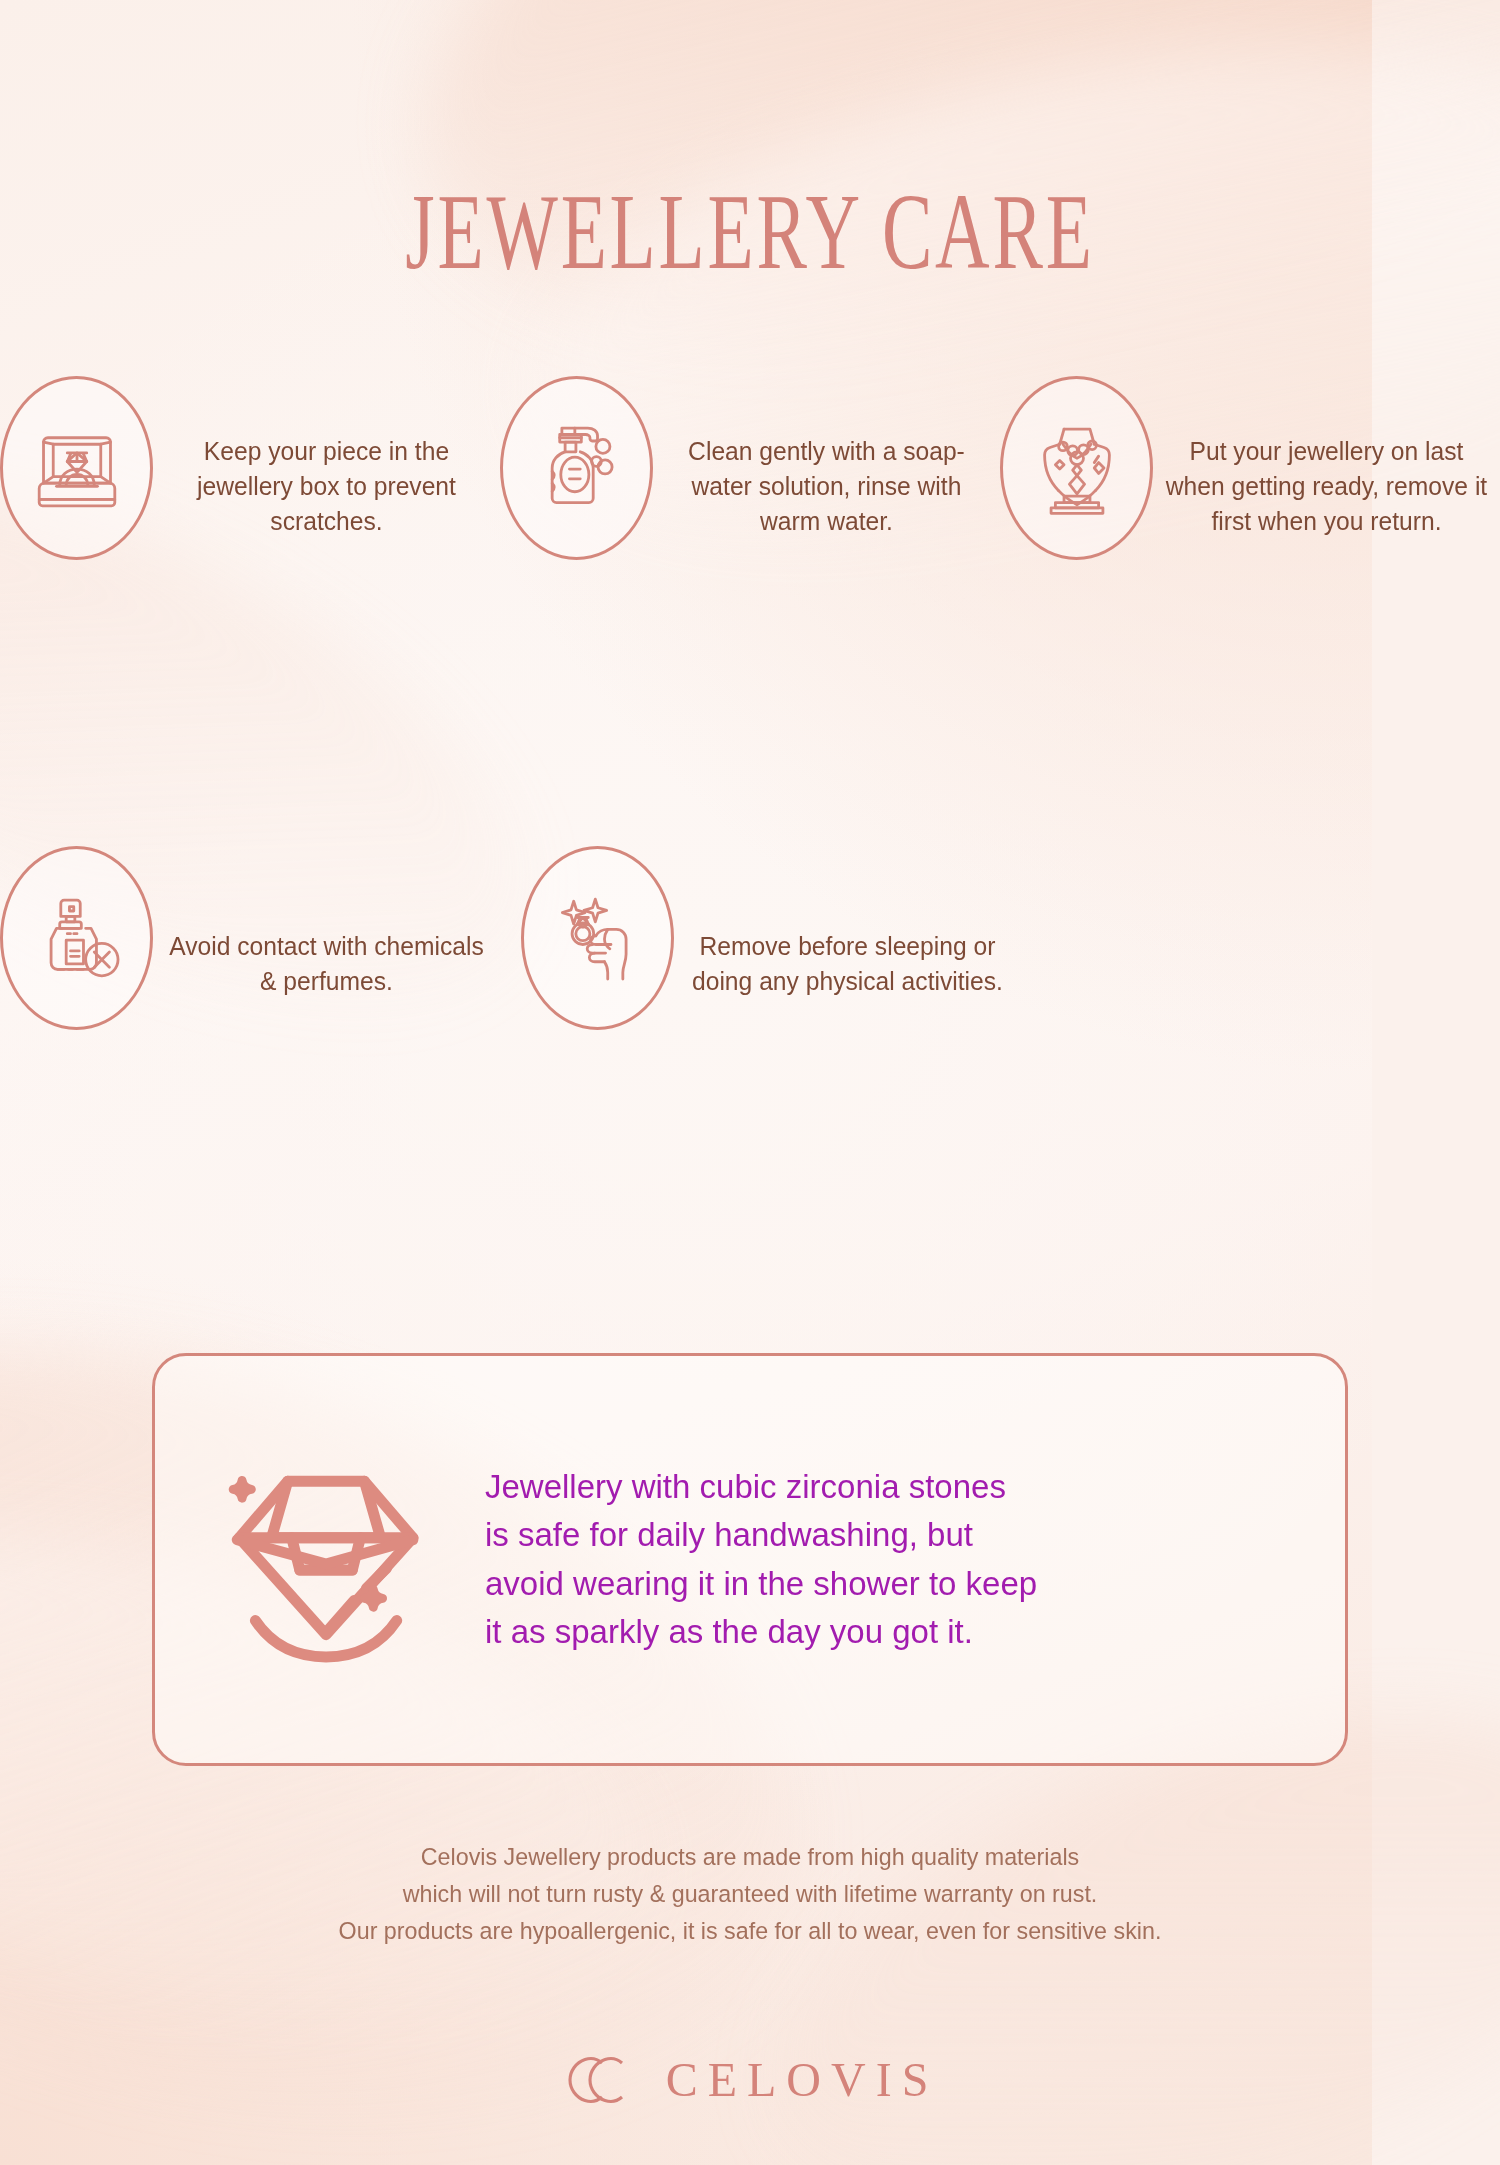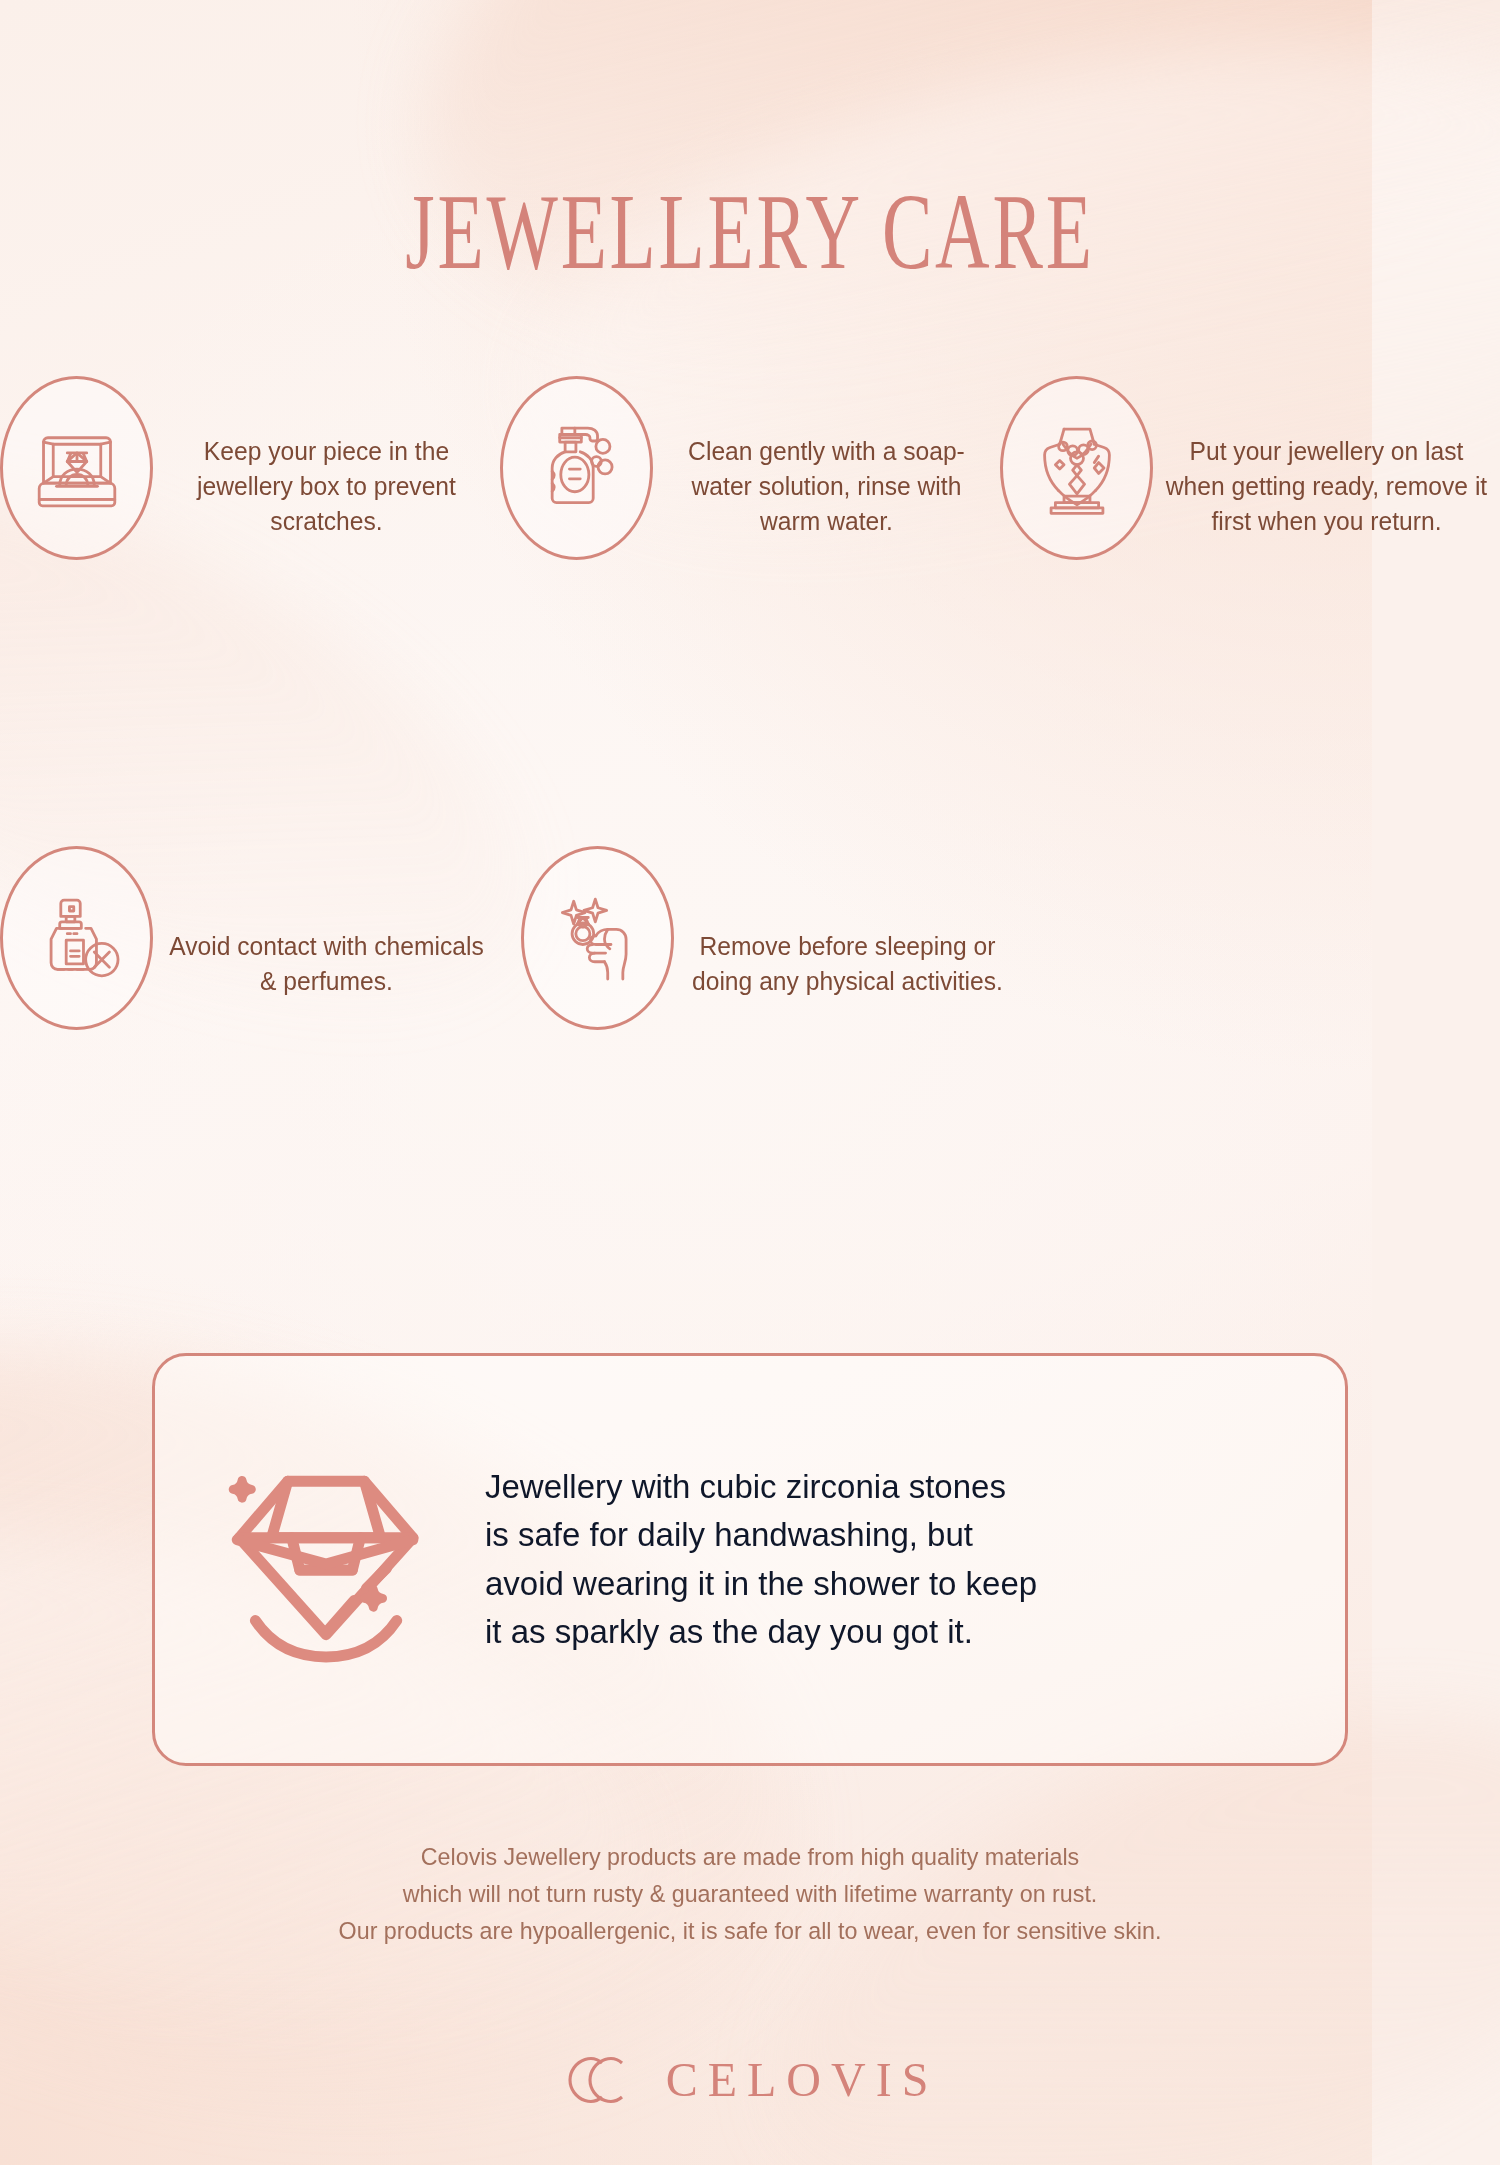--- a/index.html
+++ b/index.html
@@ -87,21 +87,21 @@
     border:3px solid #d4877c;
     border-radius:34px;
     background:rgba(255,253,252,.5);
     display:flex; align-items:center;
   }
   #callout-icon { width:330px; display:flex; justify-content:center; align-items:center; }
   #callout-icon svg { width:258px; height:210px; display:block; }
   #callout-text {
     font-size:33px;
     line-height:1.47;
-    color:#0f172a;
+    color:#a21caf;
     font-weight:400;
     white-space:pre-line;
   }
 
   
   #disclaimer {
     position:absolute; top:1838px; left:0; width:1500px;
     text-align:center;
     font-size:24.5px;
     line-height:1.52;

